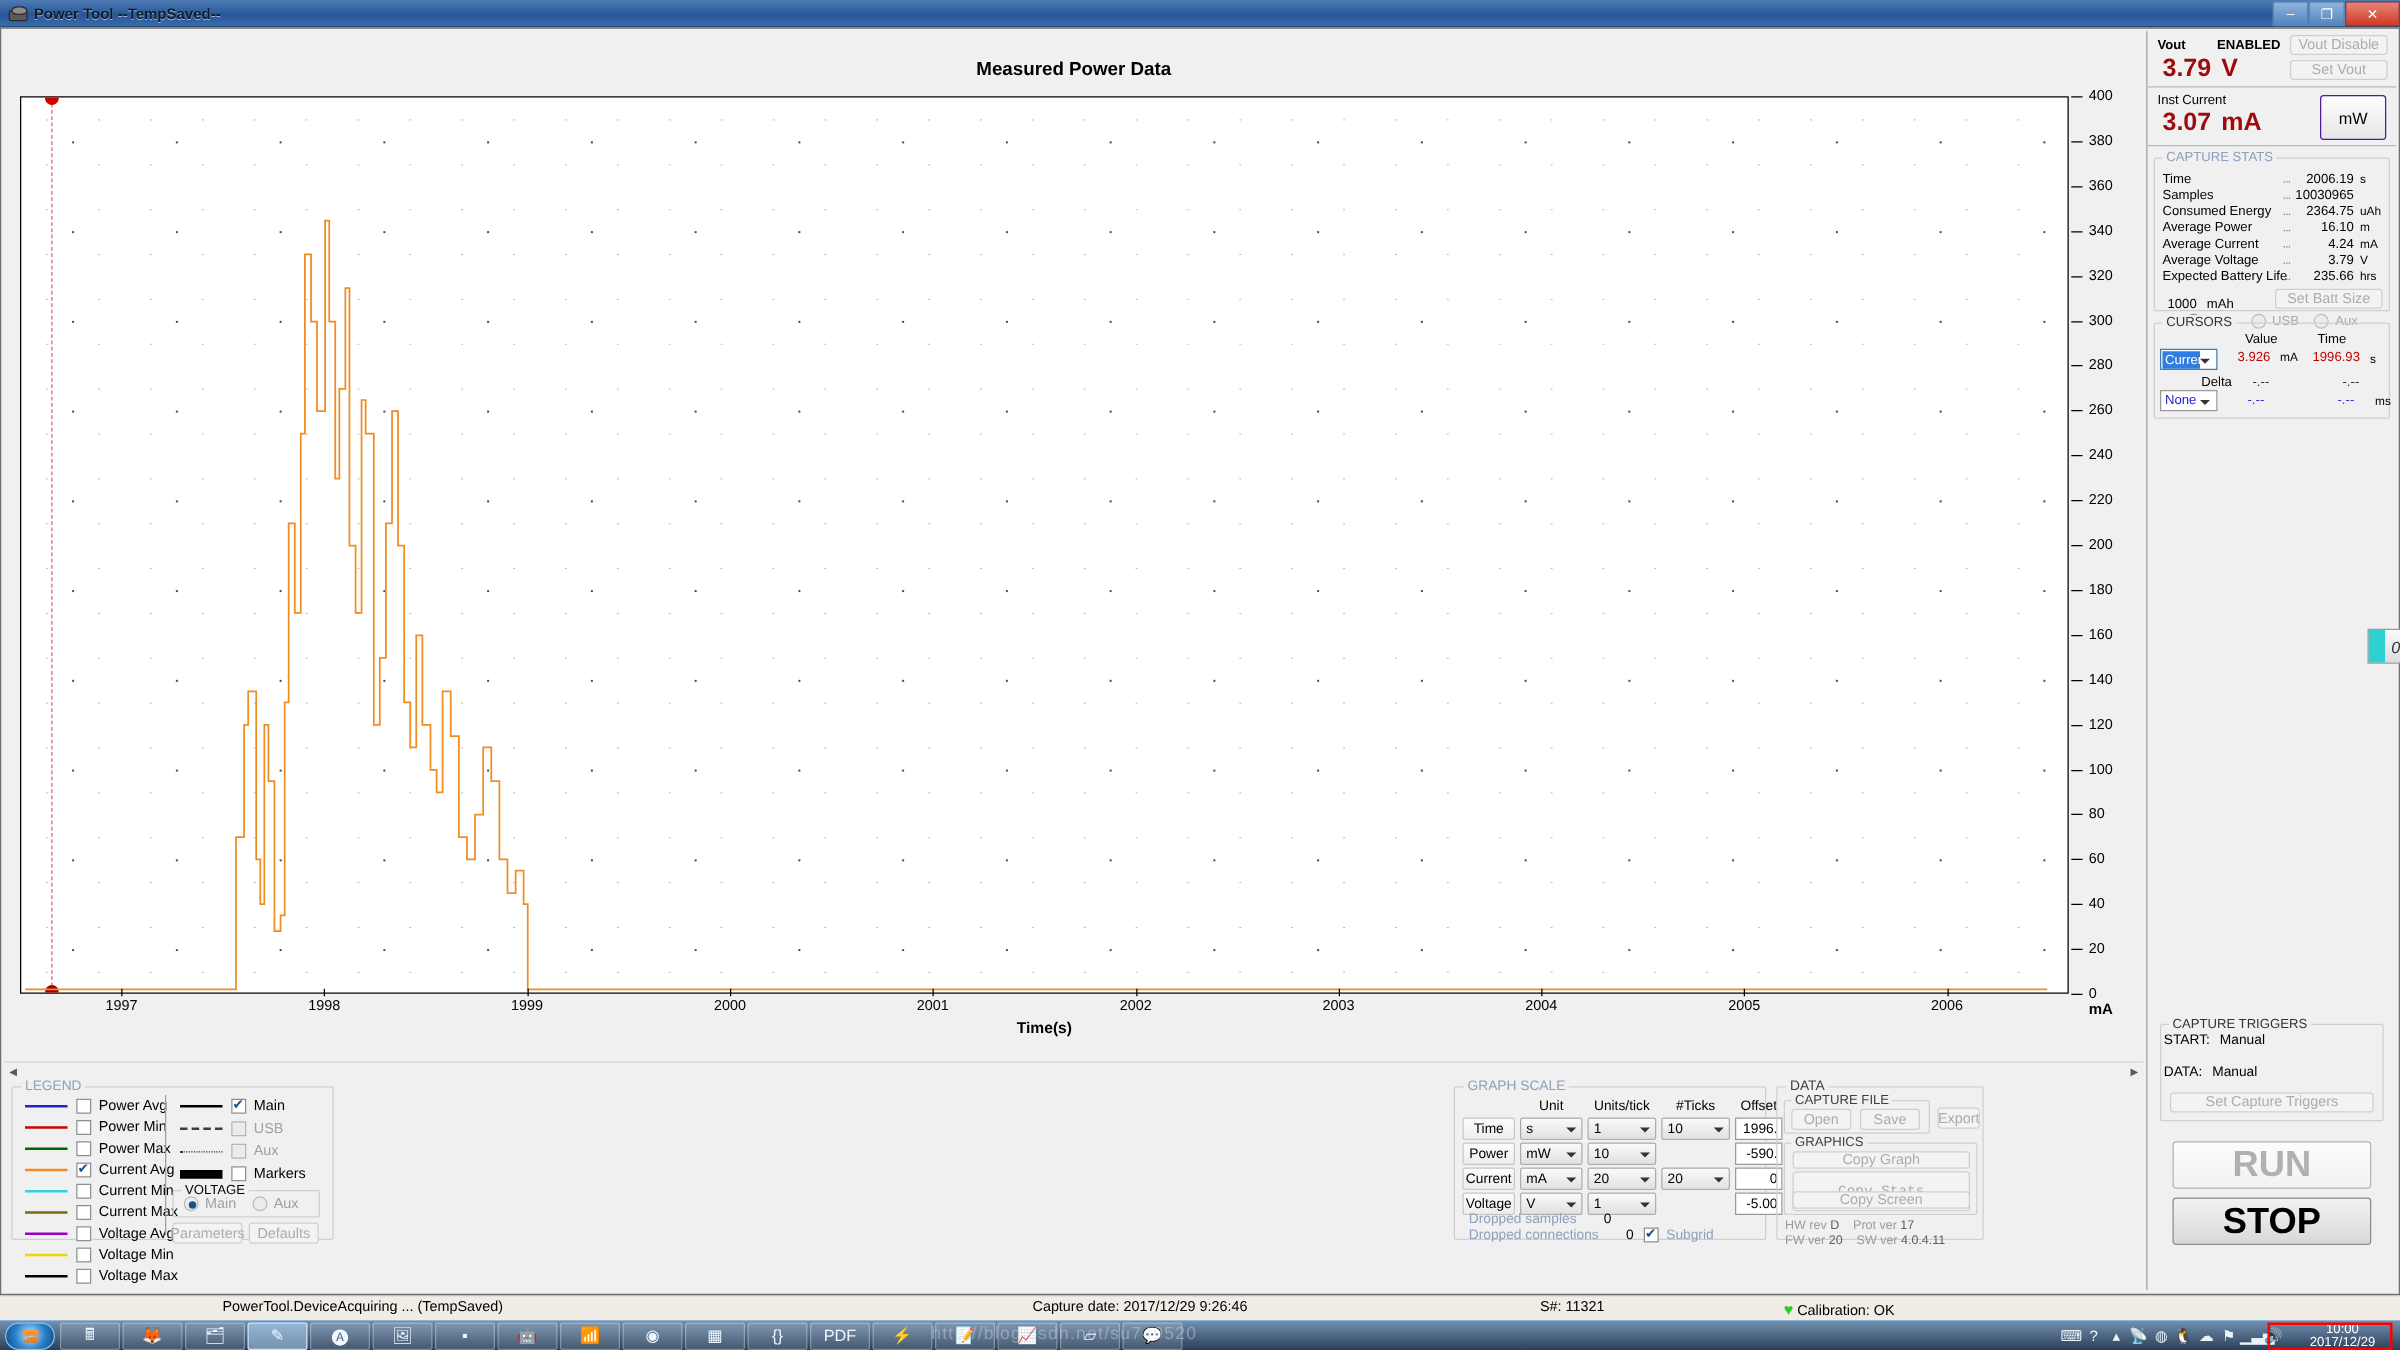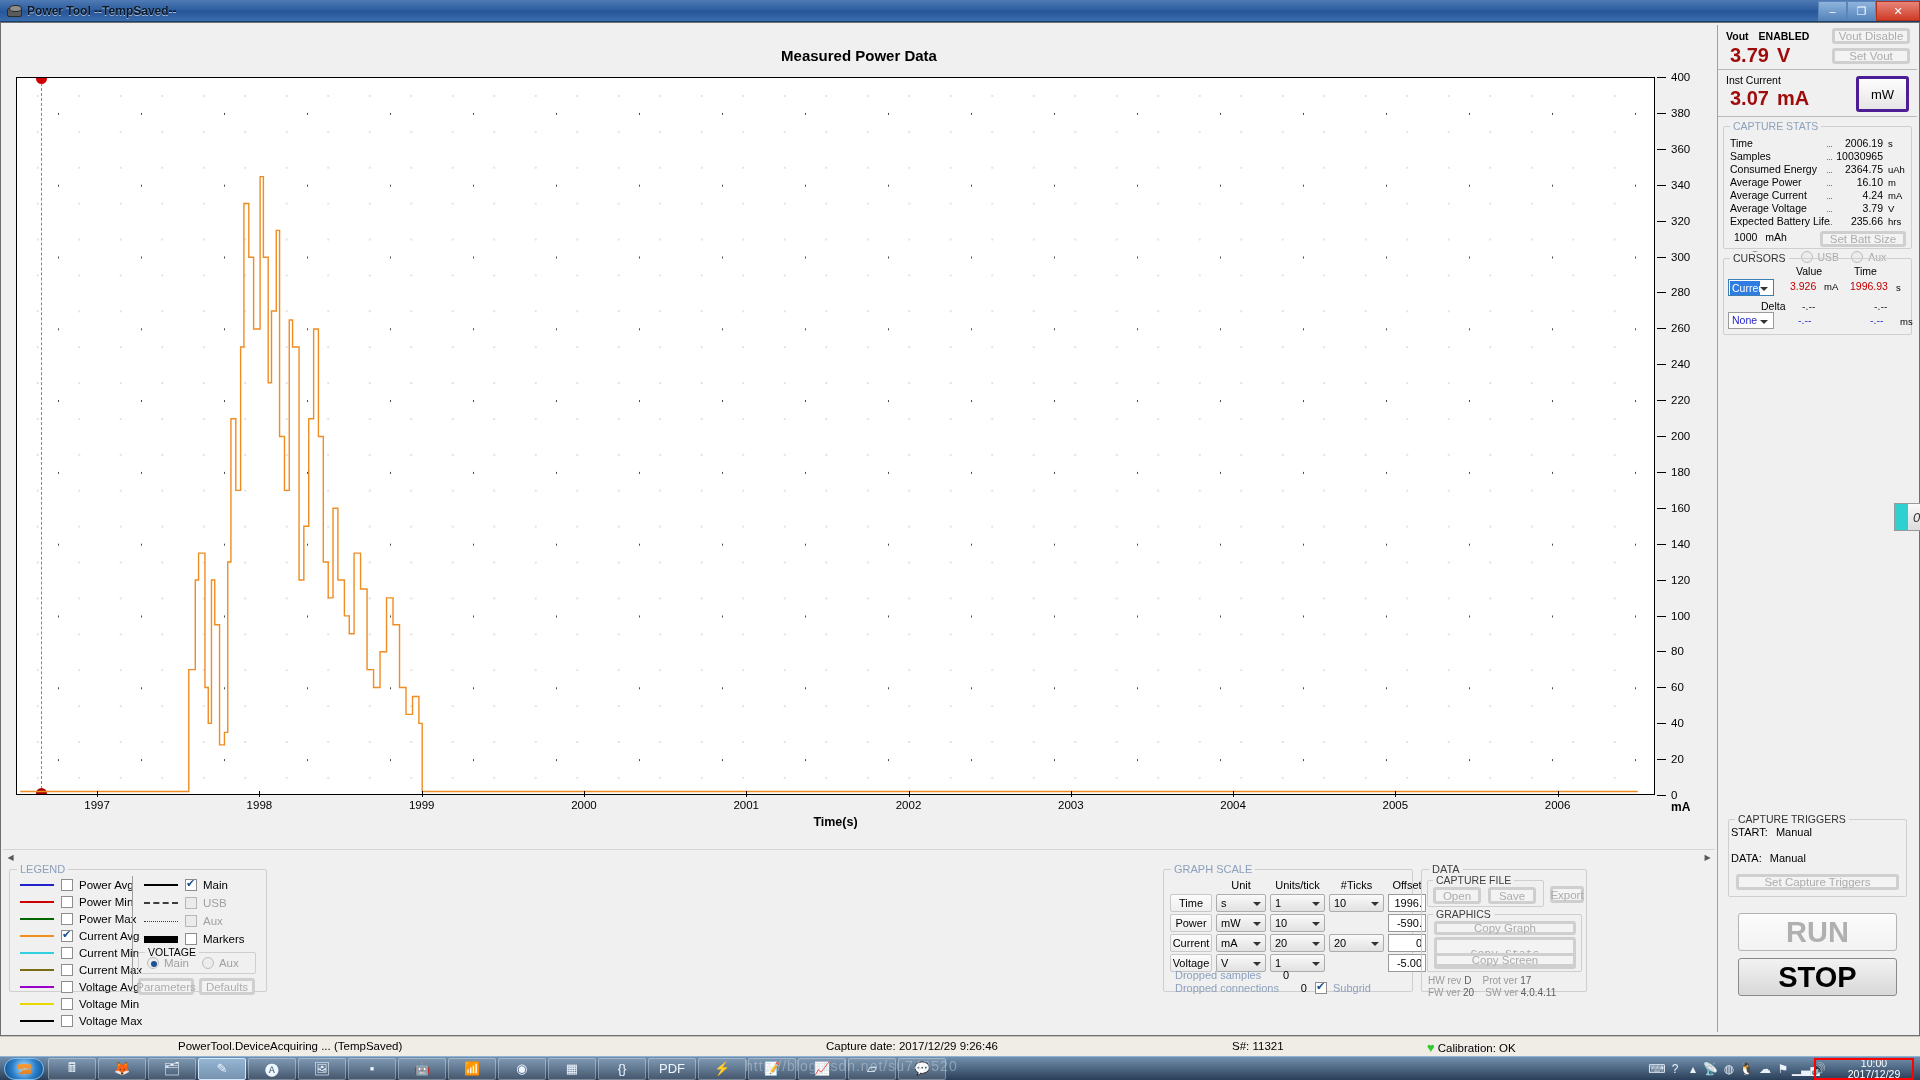--- a/index.html
+++ b/index.html
@@ -83,21 +83,21 @@
   #legcolR { position:absolute; left:130px; top:6px; }
   #legdiv { position:absolute; left:122px; top:6px; width:0; height:112px; border-left:1px solid #9f9f9f; }
   #voltbox { position:absolute; left:128px; top:82px; width:118px; height:22px;
     border:1px solid #cfcfcf; border-radius:2px; }
   #voltbox .lg { position:absolute; top:-7px; left:6px; background:#f0f0f0; padding:0 3px; font-size:10.5px;}
   .radio { width:12px; height:12px; border-radius:50%; border:1px solid #8d8d8d; background:#fff;
     position:relative; flex:none; margin-right:5px; }
   .radio.on:after { content:""; position:absolute; left:3px; top:3px; width:6px;height:6px;
     border-radius:50%; background:#1d4f91; }
   .radio.dis { background:#ececec; border-color:#bcbcbc; }
-  .btn { border:3px solid #4c1d95; border-radius:3px; background:linear-gradient(#fdfdfd,#e6e6e6);
+  .btn { border:1px solid #4c1d95; border-radius:3px; background:linear-gradient(#fdfdfd,#e6e6e6);
     font-size:11.5px; color:#3c3c3c; display:flex; align-items:center; justify-content:center;
     font-family:"Liberation Sans", sans-serif; }
   .btn.dis { color:#acacac; background:#f3f3f3; border-color:#cfcfcf; }
 
   
   #gscale { left:1160px; top:5px; width:250px; height:123px; }
   #gscale table { border-collapse:collapse; margin:9px 0 0 4px; }
   #gscale th { font-size:11px; font-weight:normal; color:#000; padding:0 2px 2px; }
   #gscale td { padding:1px 2px; }
   .rowlbl { width:42px; height:18px; border:1px solid #c8c8c8; border-radius:2px;
@@ -132,21 +132,21 @@
   .big { color:#9e0b0b; font-weight:bold; font-size:20px; }
   .gbox { position:relative; border:1px solid #cfcfcf; border-radius:2px; margin:9px 5px 0; }
   .gbox > .lg { position:absolute; top:-7px; left:6px; background:#f0f0f0; padding:0 3px;
     font-size:10.5px; color:#8ca0bd; }
   .gbox.k > .lg { color:#333; }
   .statrow { display:flex; align-items:baseline; font-size:10.5px; height:13px; }
   .statrow .nm { width:100px; padding-left:6px; color:#000; white-space:nowrap; }
   .statrow .val { width:48px; text-align:right; color:#000; }
   .statrow .un { width:28px; padding-left:5px; color:#000; font-size:9.5px; }
   .dots { flex:1; border-bottom:1px dotted #777; margin:0 3px 3px; }
-  #vouthdr { display:flex; align-items:center; height:22px; padding-left:8px; gap:10px; }
+  #vouthdr { display:flex; align-items:center; height:22px; padding-left:8px; gap:25px; }
   #cursel { width:46px; height:17px; border:1px solid #3c7fb1; background:#fff;
     font-size:10.5px; position:relative; }
   #cursel .hl { position:absolute; left:1px; top:1px; width:30px; height:14px;
     background:#2f7de1; color:#fff; line-height:14px; padding-left:2px; }
   #cursel:after { content:""; position:absolute; right:5px; top:7px; border:4px solid transparent;
     border-top-color:#333; }
   #nonesel { width:46px; height:17px; border:1px solid #9a9a9a; background:#fff;
     font-size:10.5px; position:relative; color:#2222cc; padding-left:3px; line-height:15px; }
   #nonesel:after { content:""; position:absolute; right:5px; top:7px; border:4px solid transparent;
     border-top-color:#333; }
@@ -577,21 +577,21 @@
             <span class="val">3.79</span>
             <span class="un">V</span>
           </div>
           <div class="statrow">
             <span class="nm">Expected Battery Life</span>
             <span class="dots"></span>
             <span class="val">235.66</span>
             <span class="un">hrs</span>
           </div>
         </div>
-      <div style="display:flex;align-items:flex-start;height:18px;margin-top:3px;position:relative;">
+      <div style="display:flex;align-items:flex-end;height:18px;margin-top:3px;position:relative;">
         <span class="lbl-sm" style="padding-left:10px;">1000</span>
         <span class="lbl-sm" style="padding-left:8px;">mAh</span>
         <div class="btn dis" style="position:absolute;right:5px;top:0;width:86px;height:16px;">Set Batt Size</div>
       </div>
       <div id="srcRow" style="display:flex;align-items:center;justify-content:center;gap:12px;height:16px;">
           <div style="display:flex;align-items:center;">
             <span class="radio on"></span>
             <span class="lbl-sm" style="">Main</span>
           </div>
           <div style="display:flex;align-items:center;">

